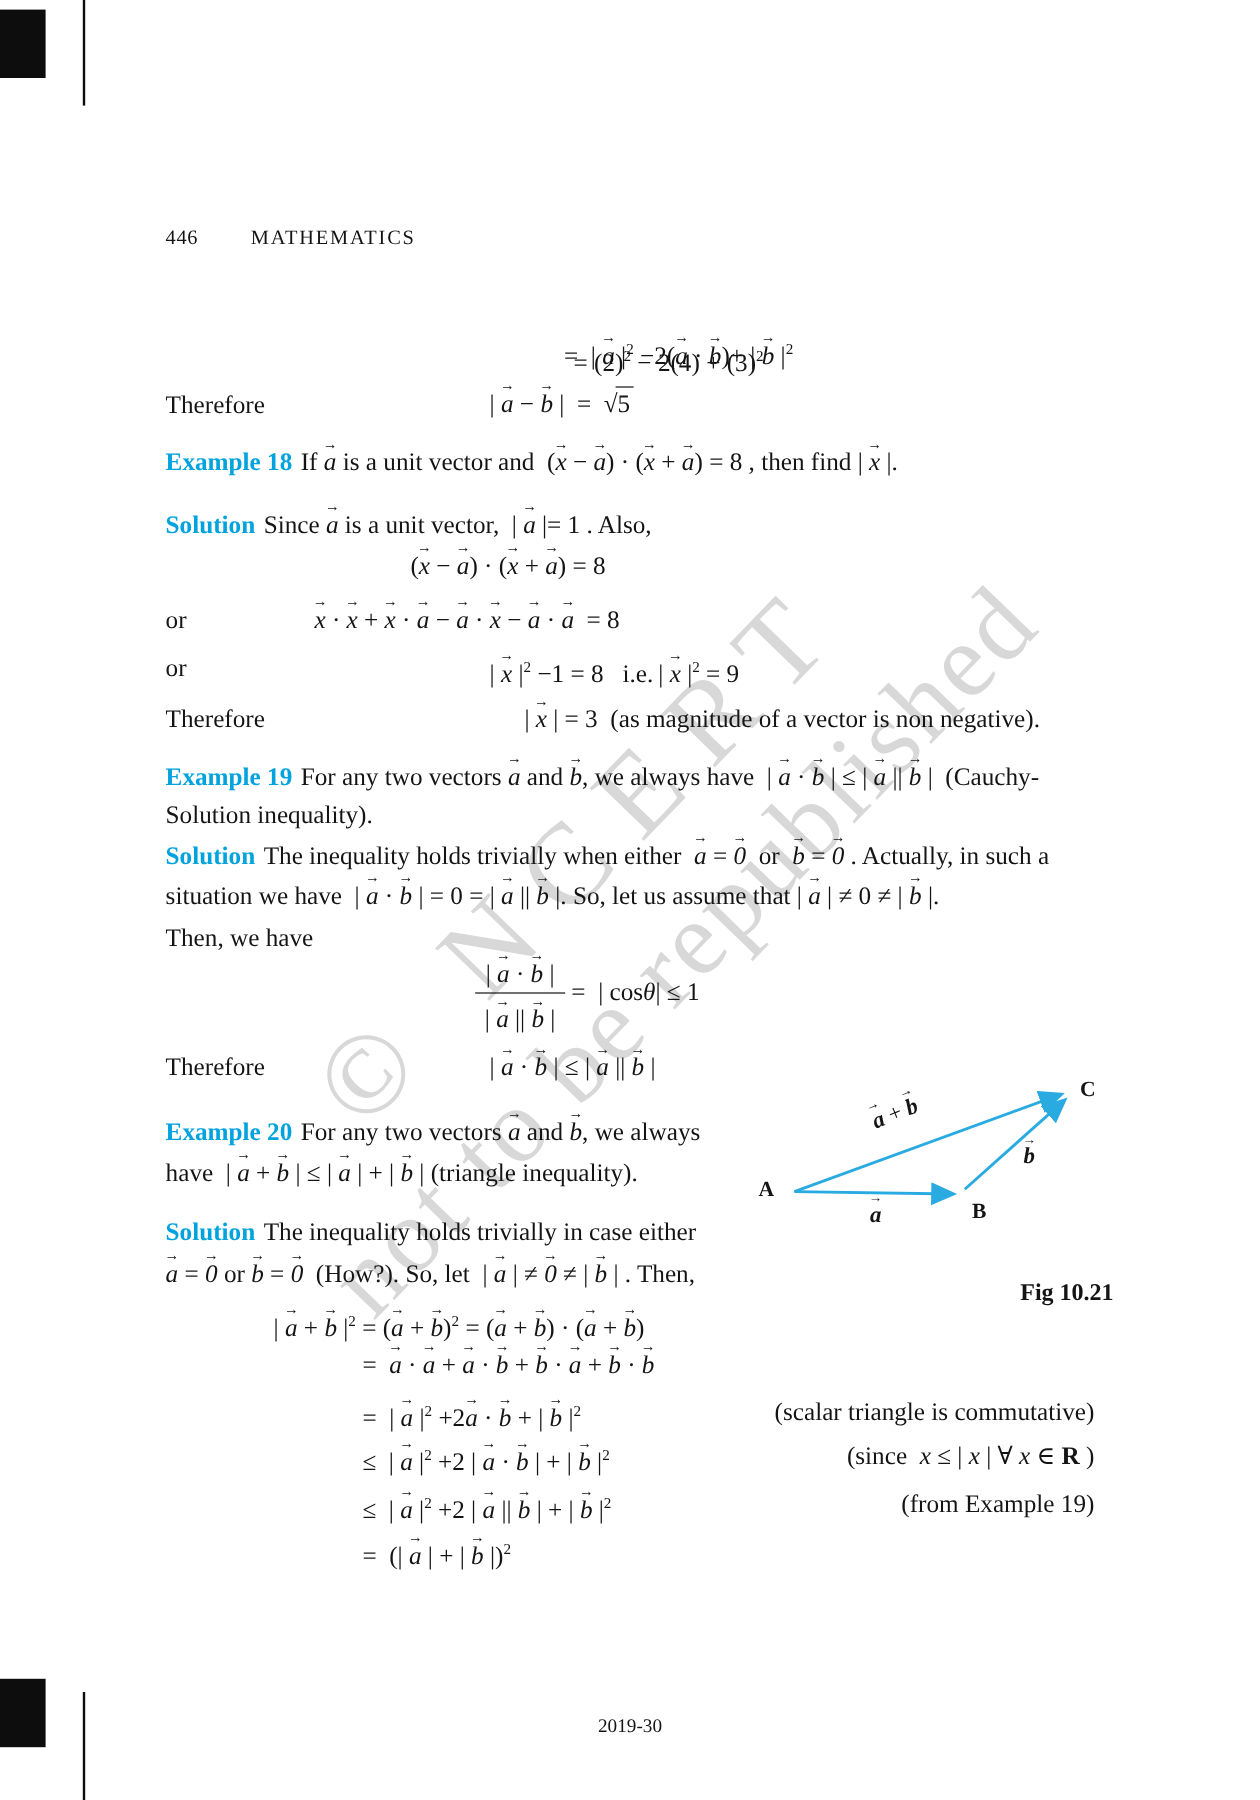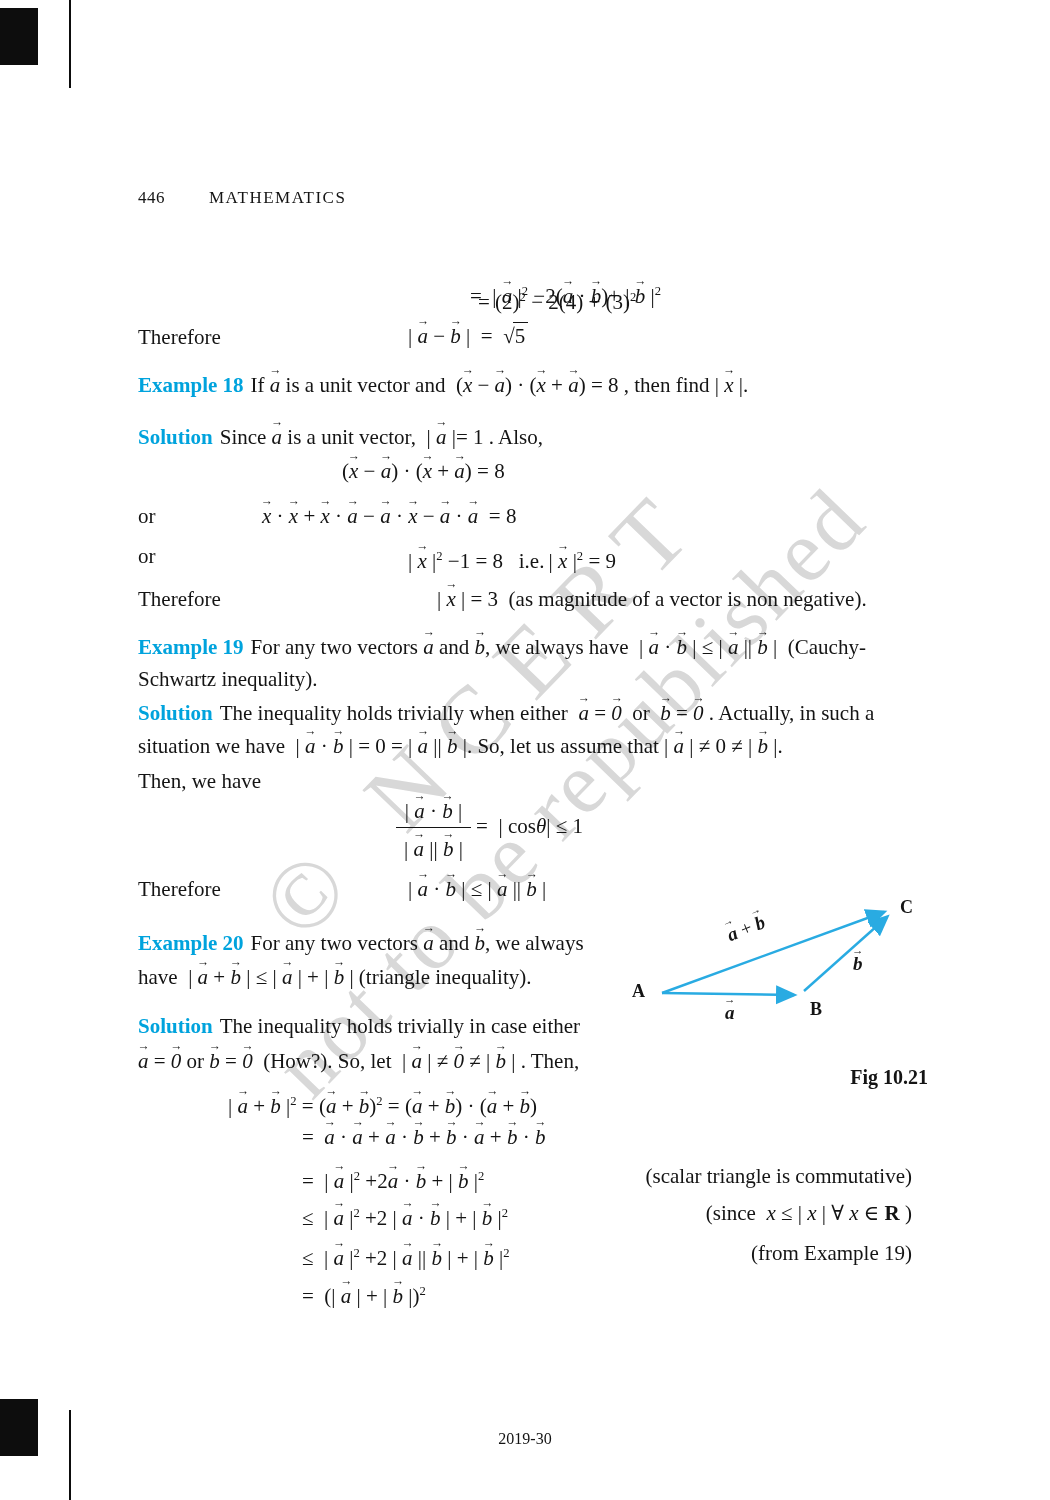--- a/index.html
+++ b/index.html
@@ -87,21 +87,21 @@
 
 <div class="line" style="left:138px;top:543px;">or</div>
 <div class="line" style="left:408px;top:543px;">| <span class="v">x</span> |<sup>2</sup> −1 = 8 &nbsp;&nbsp;i.e. | <span class="v">x</span> |<sup>2</sup> = 9</div>
 
 <div class="line" style="left:138px;top:586px;">Therefore</div>
 <div class="line" style="left:437px;top:586px;">| <span class="v">x</span> | = 3 &nbsp;(as magnitude of a vector is non negative).</div>
 
 <div class="line" style="left:138px;top:634px;">
   <span class="accent">Example 19</span><span>For any two vectors <span class="v">a</span> and <span class="v">b</span>, we always have &nbsp;| <span class="v">a</span> · <span class="v">b</span> | ≤ | <span class="v">a</span> || <span class="v">b</span> | &nbsp;(Cauchy-</span>
 </div>
-<div class="line" style="left:138px;top:666px;">Schwartz inequality).</div>
+<div class="line" style="left:138px;top:666px;">Solution inequality).</div>
 
 <div class="line" style="left:138px;top:700px;">
   <span class="accent">Solution</span><span>The inequality holds trivially when either &nbsp;<span class="v">a</span> = <span class="v">0</span> &nbsp;or&nbsp; <span class="v">b</span> = <span class="v">0</span> . Actually, in such a</span>
 </div>
 <div class="line" style="left:138px;top:733px;">situation we have &nbsp;| <span class="v">a</span> · <span class="v">b</span> | = 0 = | <span class="v">a</span> || <span class="v">b</span> |. So, let us assume that | <span class="v">a</span> | ≠ 0 ≠ | <span class="v">b</span> |.</div>
 <div class="line" style="left:138px;top:768px;">Then, we have</div>
 
 <div class="line eqline" style="left:396px;top:793px;height:66px;"><span class="frac">
       <span class="num">| <span class="v">a</span> · <span class="v">b</span> |</span>
       <span class="den">| <span class="v">a</span> || <span class="v">b</span> |</span>

